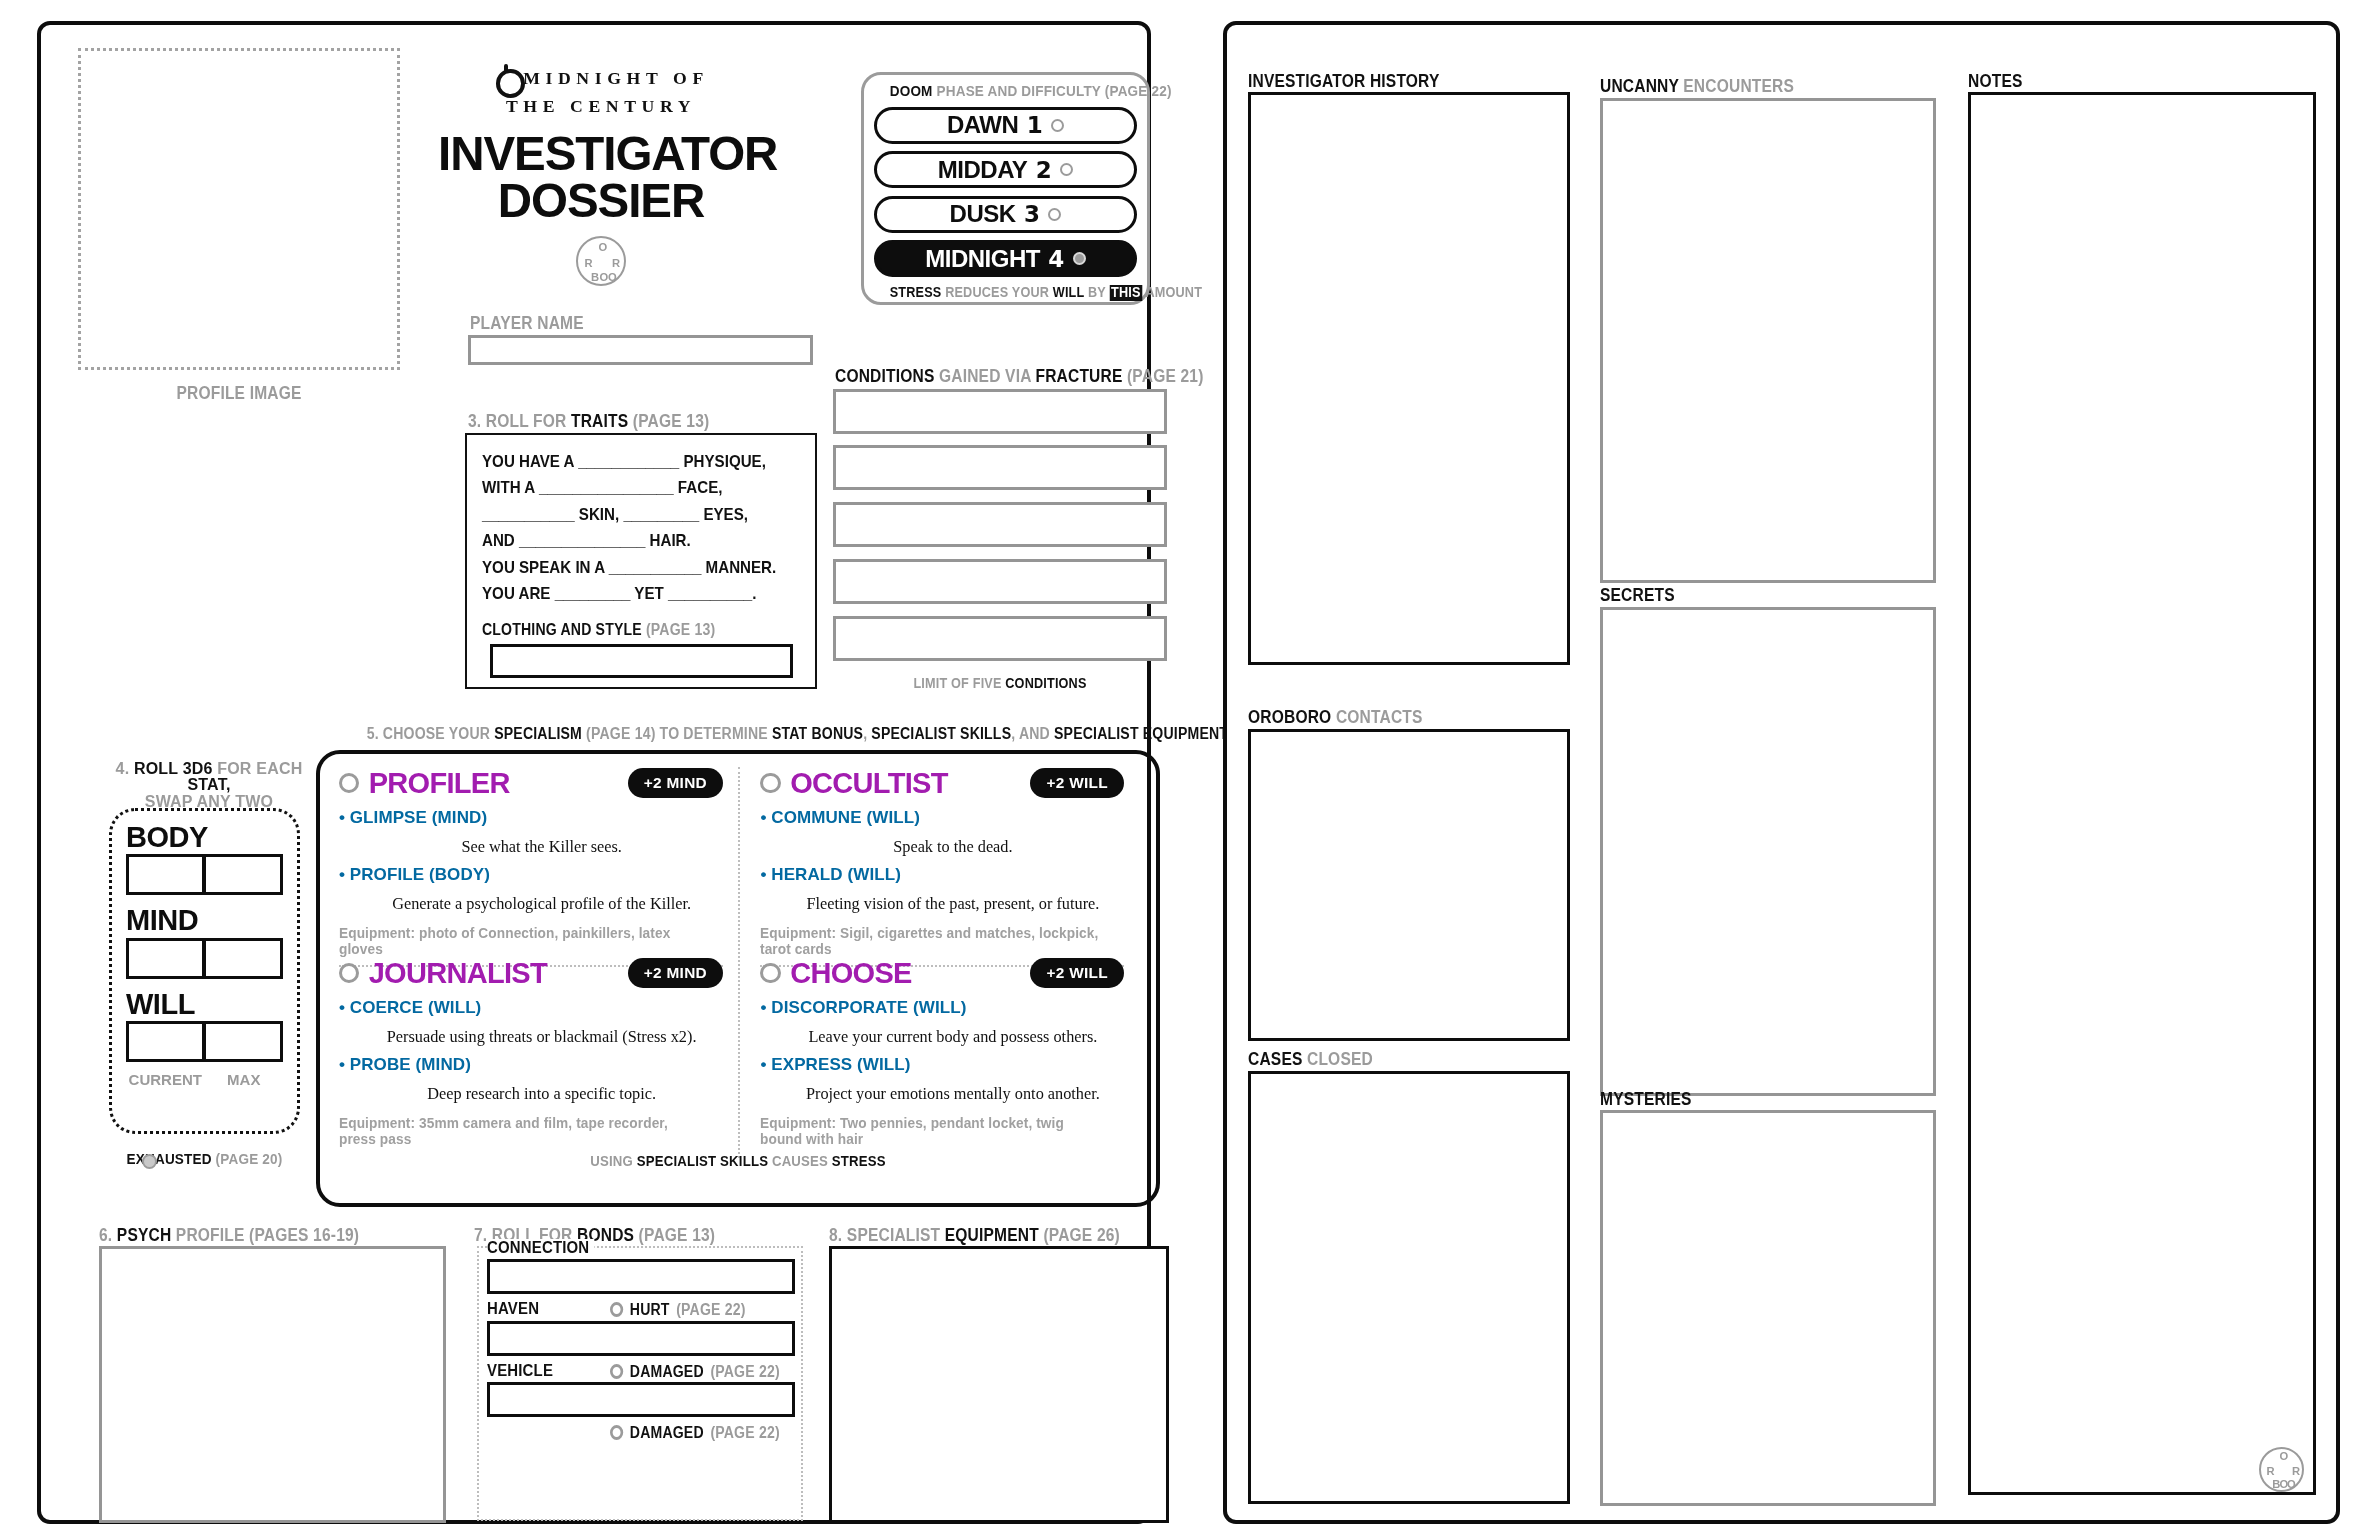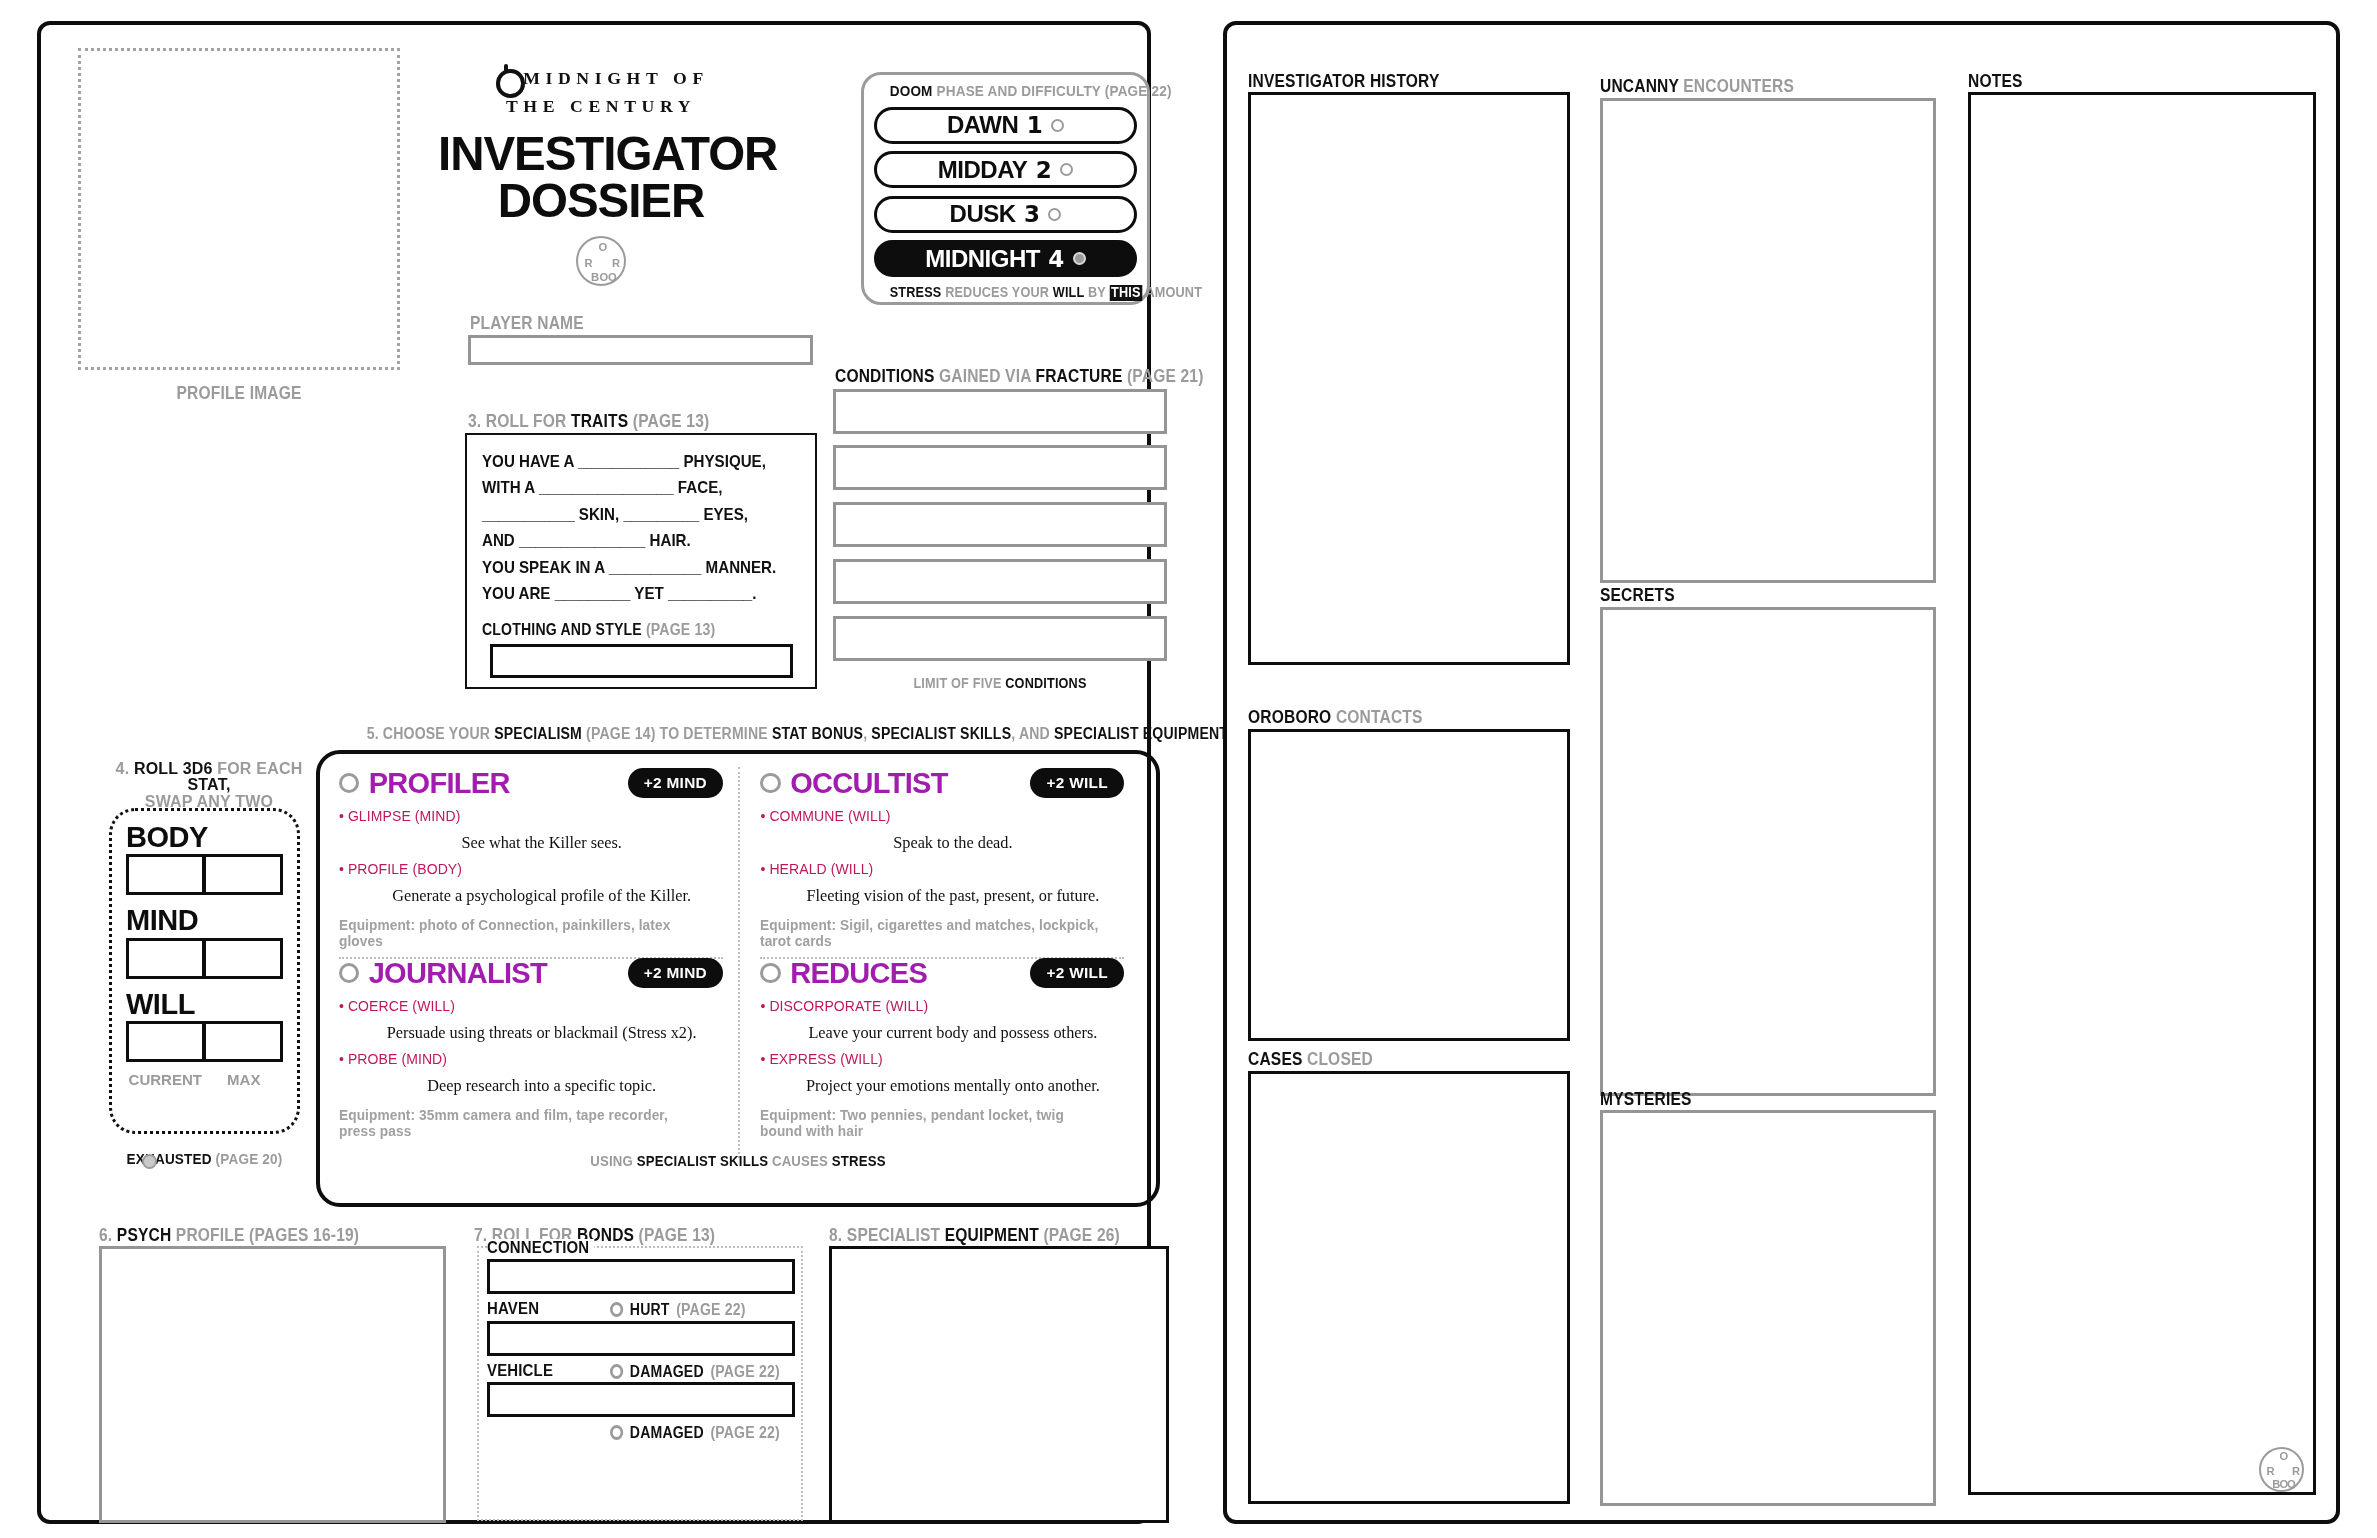--- a/index.html
+++ b/index.html
@@ -196,21 +196,21 @@
   .spec-name {
     font-weight:900; font-size:29px; letter-spacing:-0.7px; color:#a21caf;
     font-stretch:condensed;
   }
   .spec-bonus {
     margin-left:auto; background:#0d0d0d; color:#fff; border-radius:17px;
     padding:5.6px 16px; font-size:15.4px; font-weight:700; font-stretch:condensed;
     letter-spacing:0.3px;
   }
   .skill-name {
-    font-size:14px; font-weight:400; color:#be185d; margin-top:8.4px;
+    font-size:17px; font-weight:700; color:#0369a1; margin-top:8.4px;
     font-stretch:condensed; letter-spacing:0.1px;
   }
   .skill-desc {
     font-family:"Liberation Serif", serif;
     font-size:16.3px; color:#111; margin-top:9px; margin-left:21.4px;text-align:center;
   }
   .equip {
     font-size:14.4px; color:#a0a0a0; font-weight:700; font-stretch:condensed;
     margin-top:10.3px; letter-spacing:0.1px;
     transform: scaleX(.95); transform-origin:left center;
@@ -428,21 +428,21 @@
               <div class="skill-name">• COMMUNE (WILL)</div>
               <div class="skill-desc">Speak to the dead.</div>
               <div class="skill-name">• HERALD (WILL)</div>
               <div class="skill-desc">Fleeting vision of the past, present, or future.</div>
               <div class="equip">Equipment: Sigil, cigarettes and matches, lockpick, tarot cards</div>
               <div class="hdiv"></div>
             </div>
             <div class="spec-cell">
               <div class="spec-hdr">
                 <span class="spec-ring"></span>
-                <span class="spec-name">REDUCES</span>
+                <span class="spec-name">CHOOSE</span>
                 <span class="spec-bonus">+2 WILL</span>
               </div>
               <div class="skill-name">• DISCORPORATE (WILL)</div>
               <div class="skill-desc">Leave your current body and possess others.</div>
               <div class="skill-name">• EXPRESS (WILL)</div>
               <div class="skill-desc">Project your emotions mentally onto another.</div>
               <div class="equip">Equipment: Two pennies, pendant locket, twig bound with hair</div>
             </div>
           </div>
       </div>

